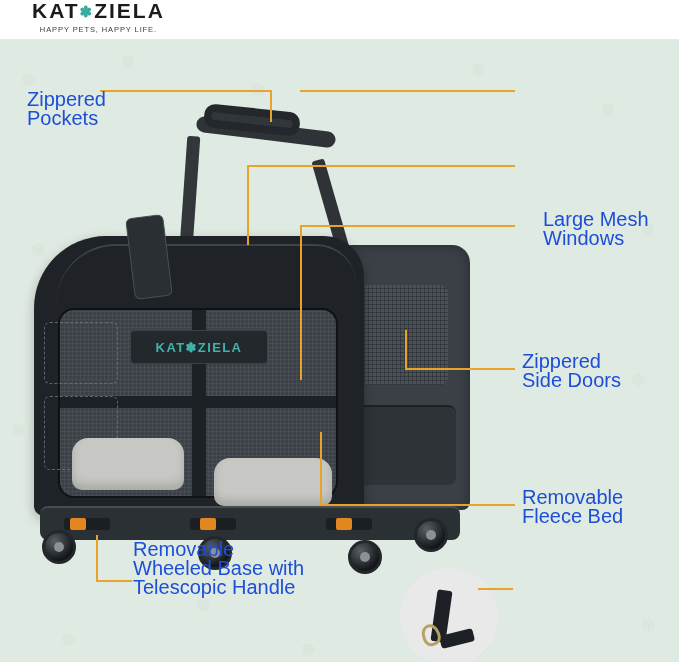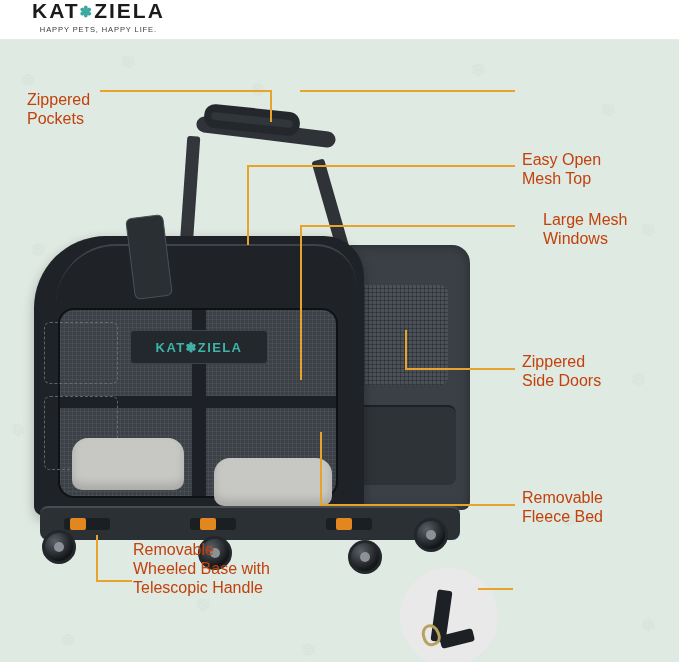--- a/index.html
+++ b/index.html
@@ -299,22 +299,22 @@
     position: absolute; left: 22px; top: 56px;
     width: 18px; height: 22px;
     border: 3px solid #b9a15f;
     border-radius: 50% 50% 40% 40%;
     transform: rotate(-20deg);
   }
 
   
   .label {
     position: absolute;
-    color: #c2410c;
-    font-size: 16px;
+    color: #1d4ed8;
+    font-size: 20px;
     line-height: 19px;
     white-space: pre-line;
   }
   .lbl-left { text-align: left; }
 
   
   .ln {
     position: absolute;
     background: #e8a32a;
     height: 1.5px;
@@ -441,22 +441,20 @@
       <div class="ln v" style="left:96px;top:495px;height:45px;"></div>
       <div class="ln" style="left:96px;top:540px;width:36px;"></div>
 
       <div class="ln" style="left:478px;top:548px;width:35px;"></div>
     </div>
 
     <div class="label lbl-left" style="left:27px;top:50px;width:120px;">Zippered
 Pockets</div>
 
 
-    <div class="label lbl-left" style="left:522px;top:110px;width:140px;">Easy Open
-Mesh Top</div>
 
     <div class="label lbl-left" style="left:522px;top:170px;width:140px;margin-left:21px;">Large Mesh
 Windows</div>
 
     <div class="label lbl-left" style="left:522px;top:312px;width:140px;">Zippered
 Side Doors</div>
 
     <div class="label lbl-left" style="left:522px;top:448px;width:140px;">Removable
 Fleece Bed</div>
 

